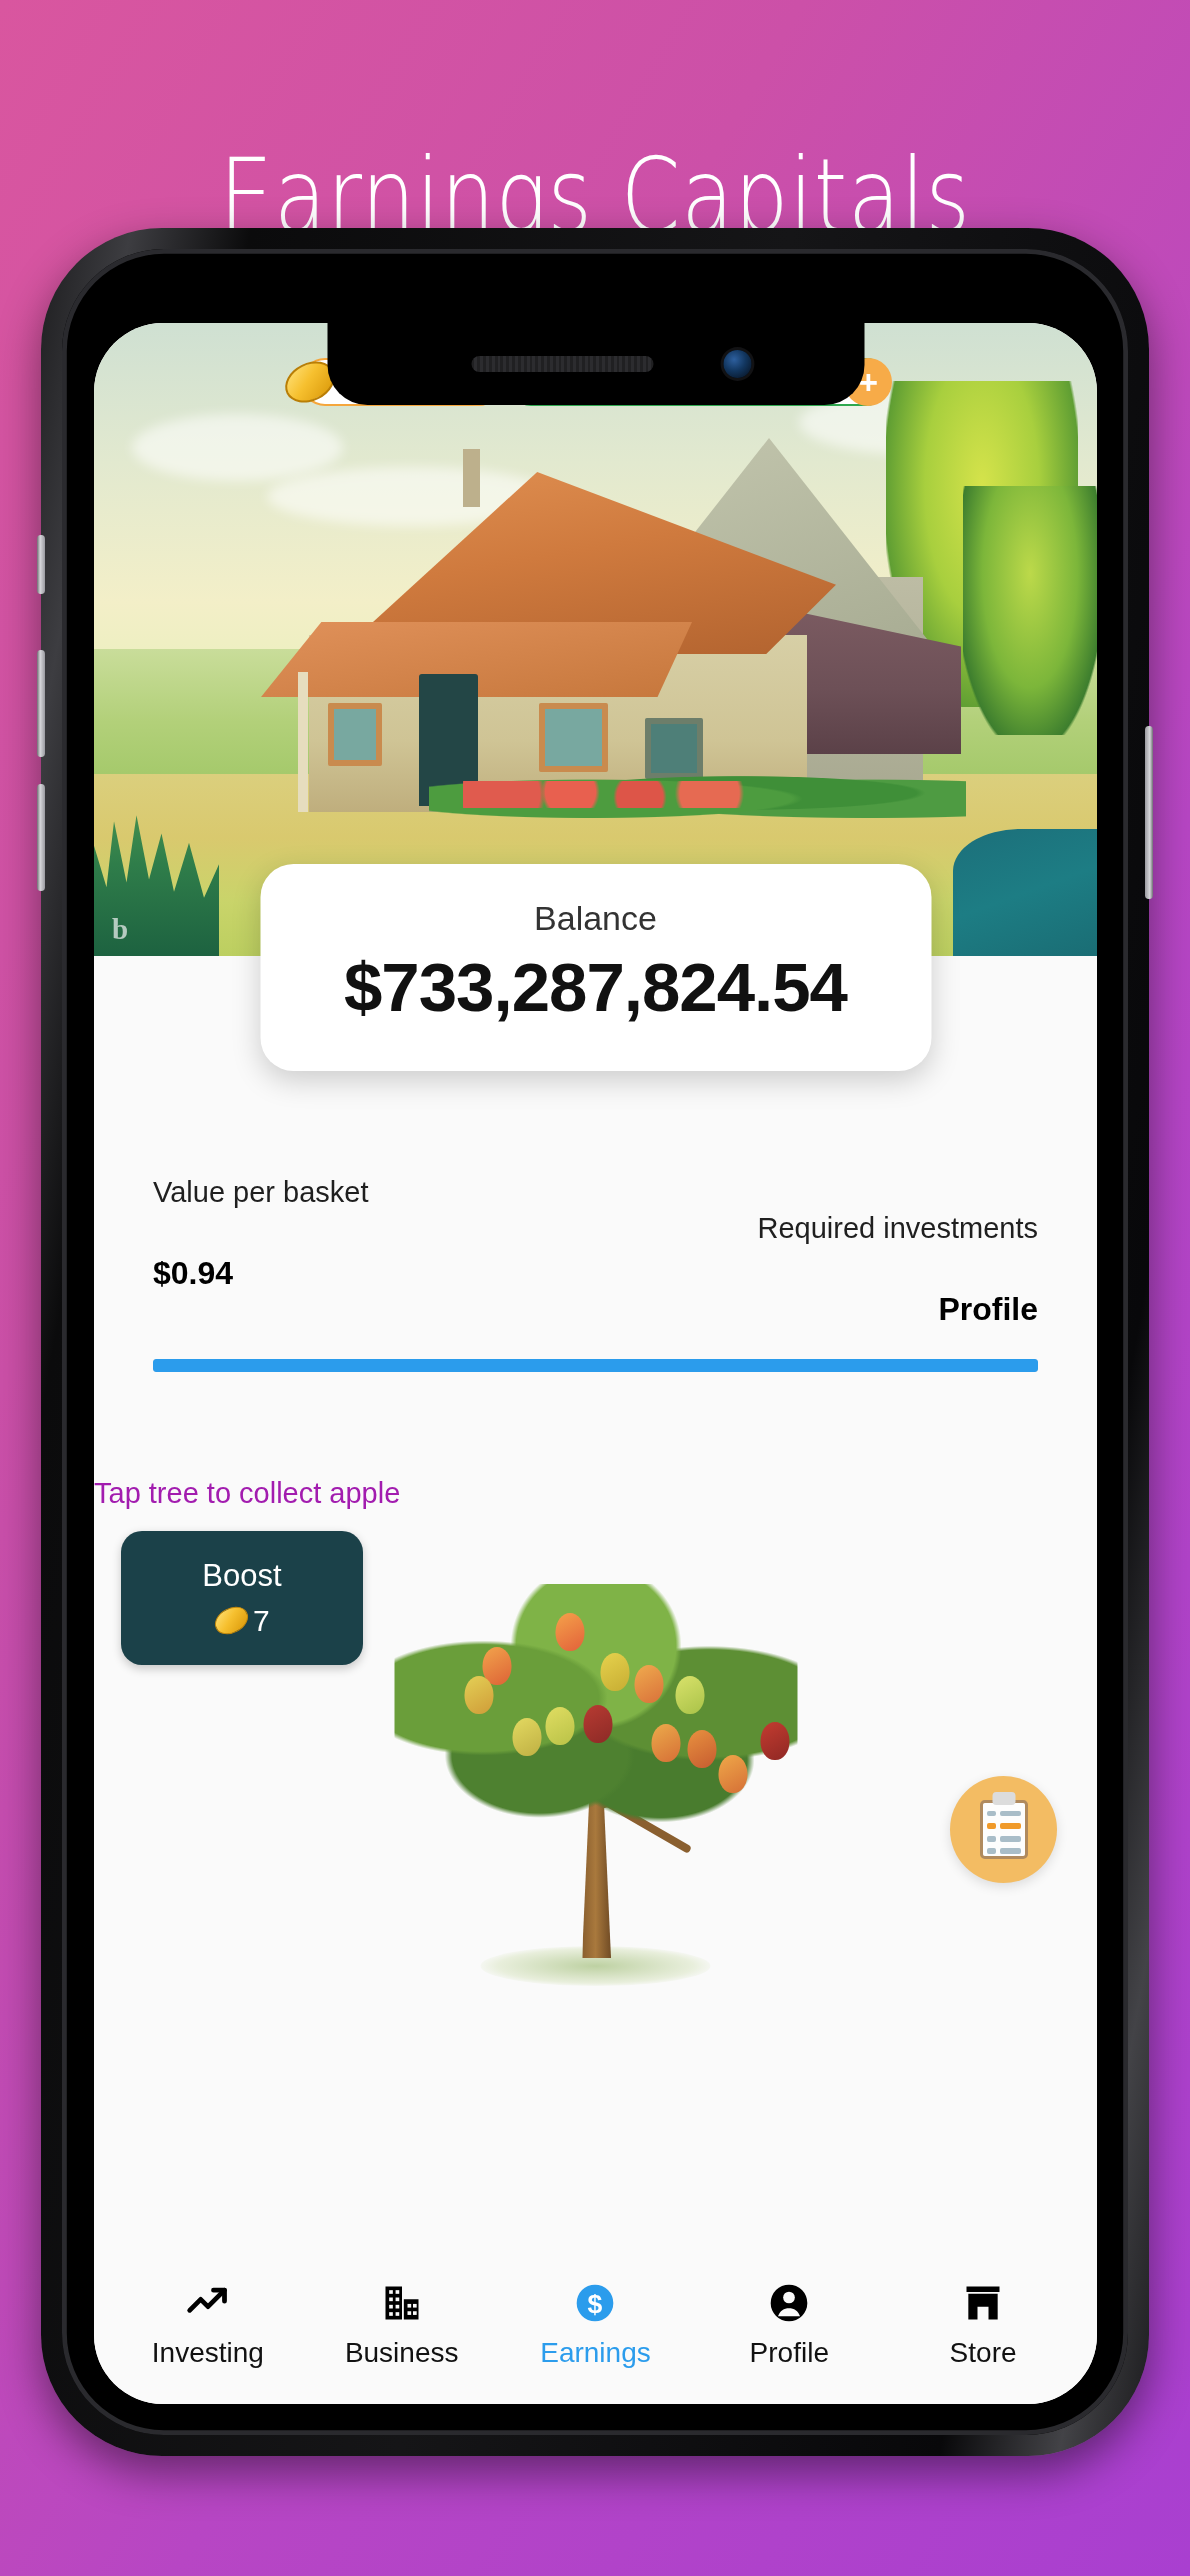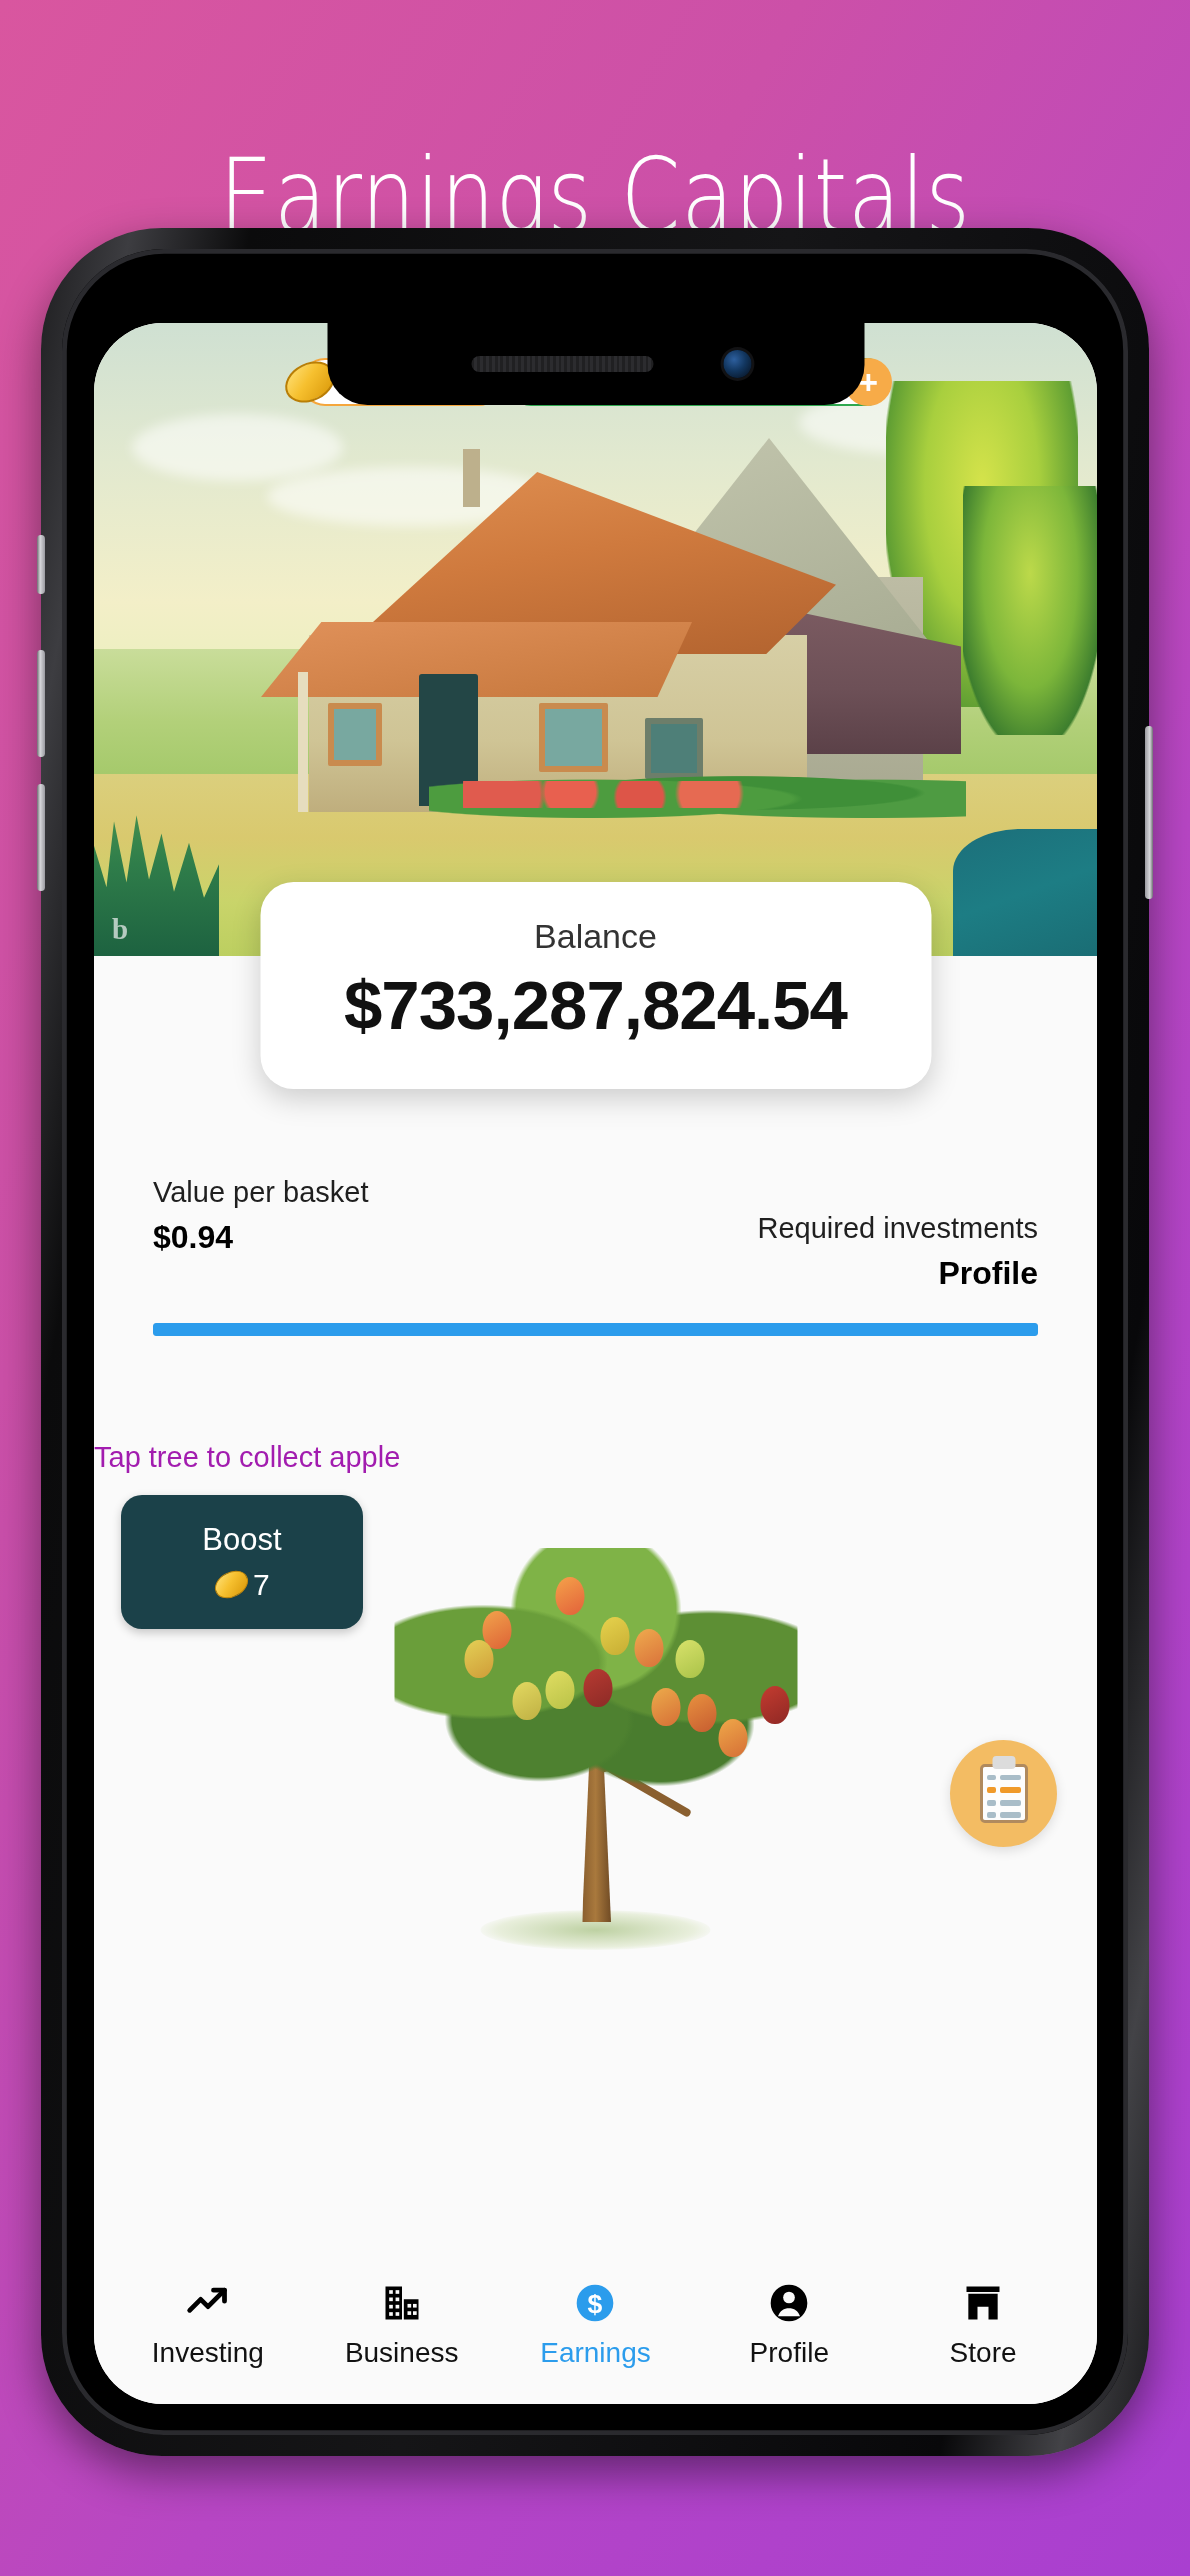--- a/index.html
+++ b/index.html
@@ -220,32 +220,31 @@
   .icon-cash span { font-size: 21px; color: #1f6b2c; font-weight: 700; }
 
   
   .balance-card {
     position: absolute; left: 50%; transform: translateX(-50%);
     top: 541px; width: 671px;
     background: #ffffff; border-radius: 33px;
     box-shadow: 0 9.6px 29px rgba(0,0,0,.18);
     padding: 35px 19px 44px; text-align: center;
     z-index: 25;
-    margin-top: 18px;
   }
   .balance-label { font-size: 34px; color: #333; font-weight: 400; }
   .balance-value { font-size: 69px; color: #111; font-weight: 700; letter-spacing: -1px; margin-top: 9.6px; }
 
   
   .content { position: relative; background: #fafafa; padding-top: 220px; }
   .stats {
     display: flex; justify-content: space-between;
     padding: 0 59px; align-items: flex-start;
   }
-  .stat-left, .stat-right { display: flex; flex-direction: column; }
+  .stat-left, .stat-right { display: flex; flex-direction: column; gap: 36px; }
   .stat-right { align-items: flex-end; margin-top: 36px; }
   .stat-label { font-size: 29px; color: #1f1f1f; font-weight: 400; }
   .stat-value { font-size: 32px; color: #000; font-weight: 700; margin-top: 9.6px; }
   .progress-wrap { margin: 31px 59px 0; height: 13.4px; background: #e3e3e3; border-radius: 2.9px; overflow: hidden; }
   .progress-fill { height: 100%; background: #2b9cec; border-radius: 2.9px; }
 
   
   .tree-section { position: relative; margin-top: 105px; height: 748px; }
   .tap-hint {
     position: absolute; top: 0; left: 0; width: 100%;

